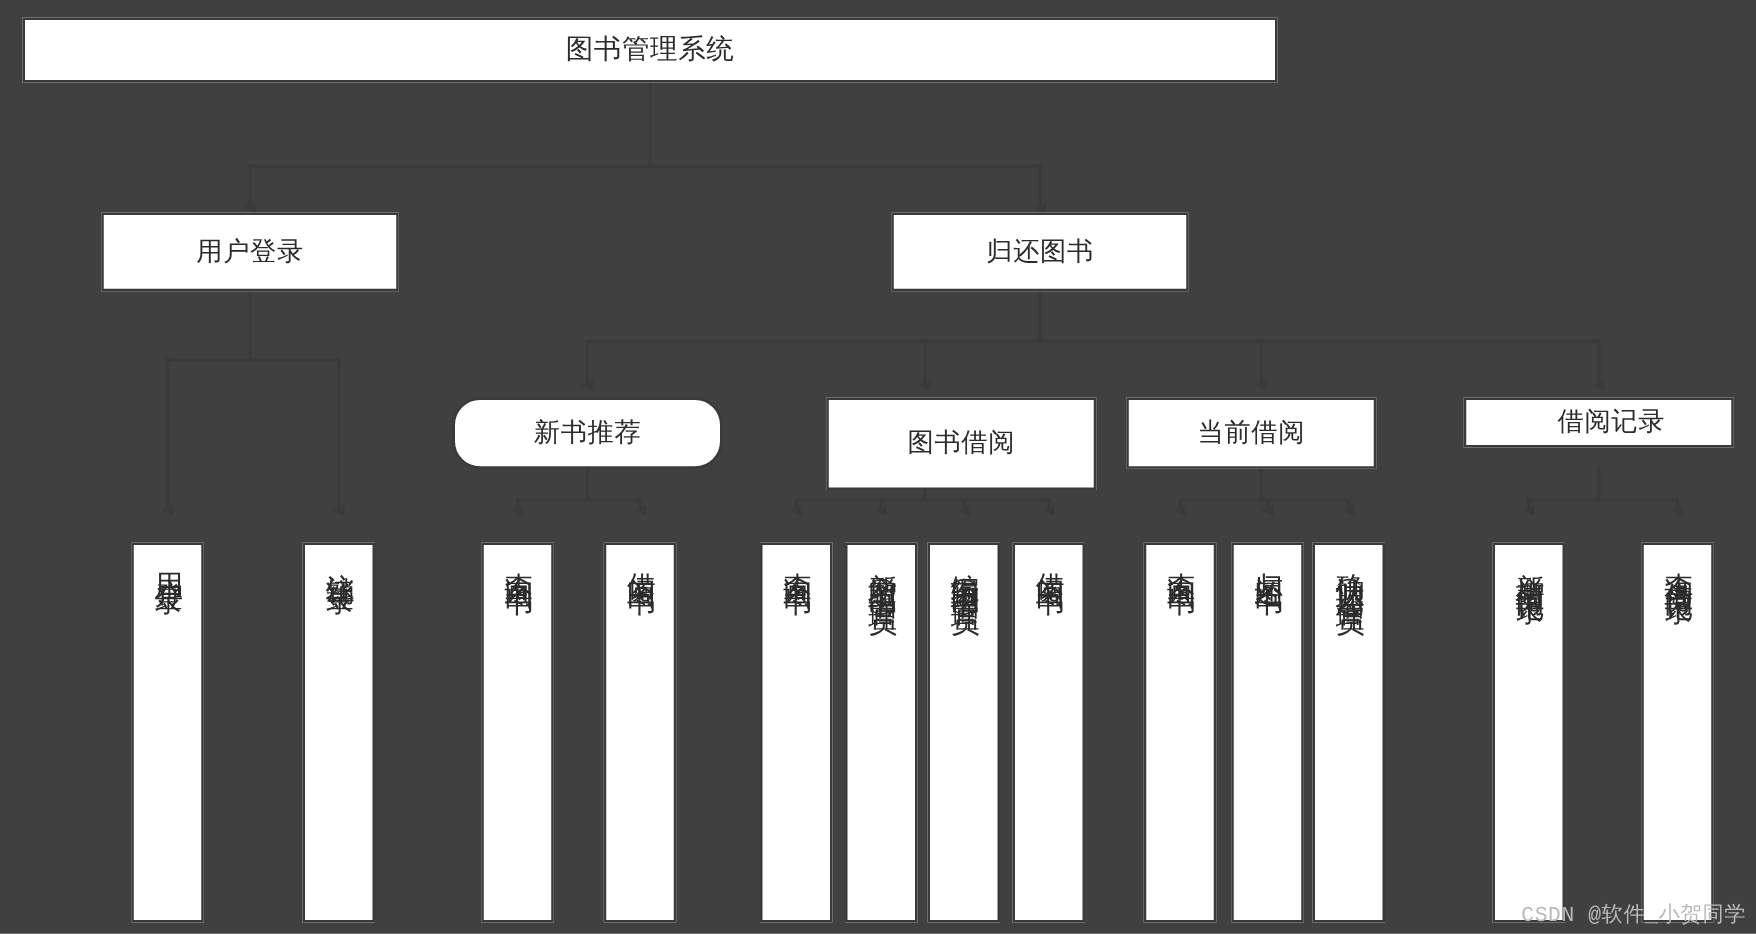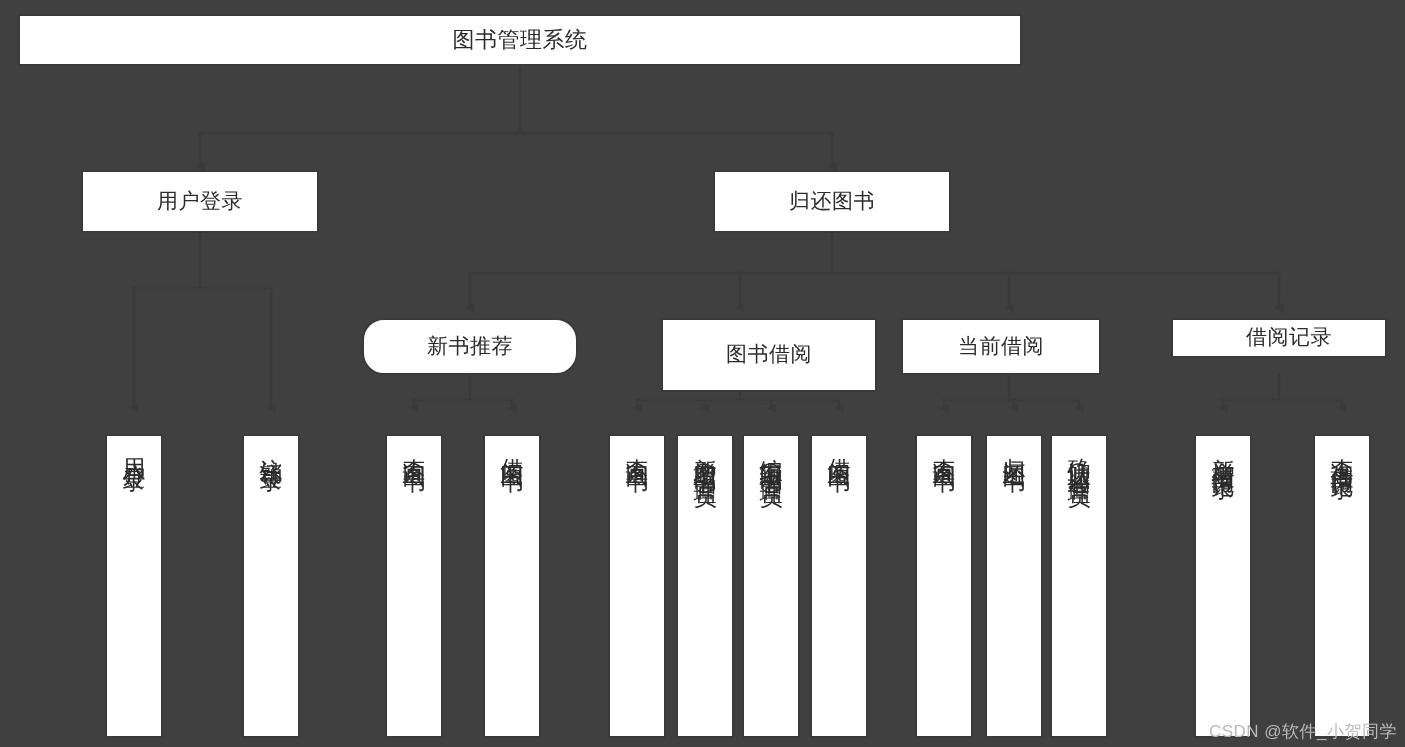--- a/index.html
+++ b/index.html
@@ -67,21 +67,21 @@
     white-space: nowrap;
   }
   .watermark {
     position: absolute;
     right: 8px;
     bottom: 4px;
     font-size: 17px;
     color: #b9b9b9;
     letter-spacing: 0.5px;
     white-space: nowrap;
-    font-family: Liberation Sans, sans-serif;
+    font-family: Liberation Mono, monospace;
   }
 </style>
 </head>
 <body>
 
 <div id="diagram-root">
 
   <svg id="edges" viewBox="0 0 1405 747" xmlns="http://www.w3.org/2000/svg">
     <defs>
       <marker id="arrowhead" markerWidth="11" markerHeight="11" refX="4.6" refY="5.2" orient="auto" markerUnits="userSpaceOnUse">

